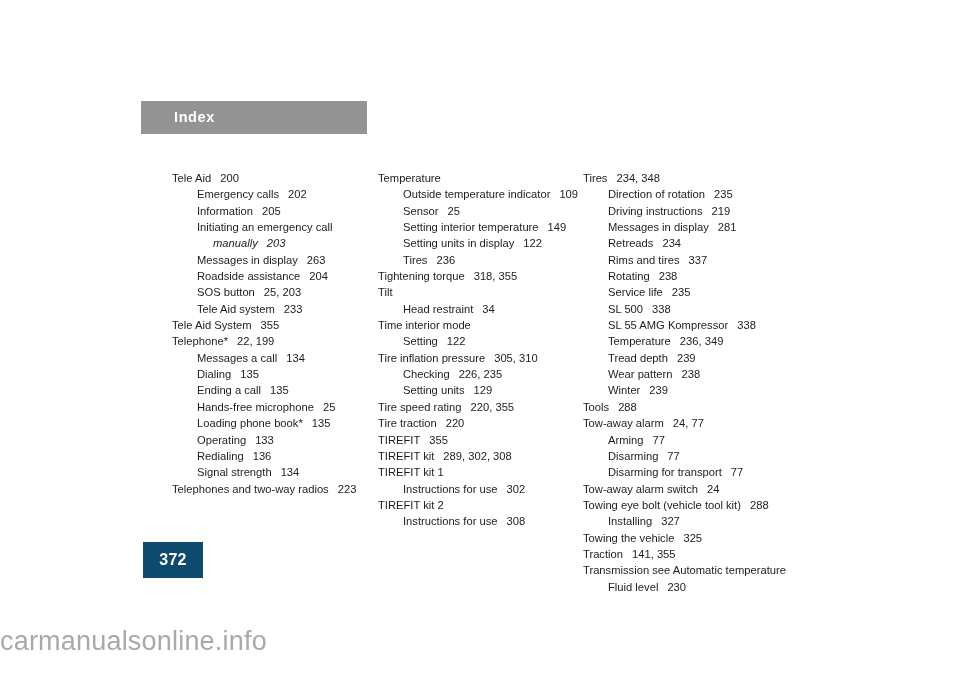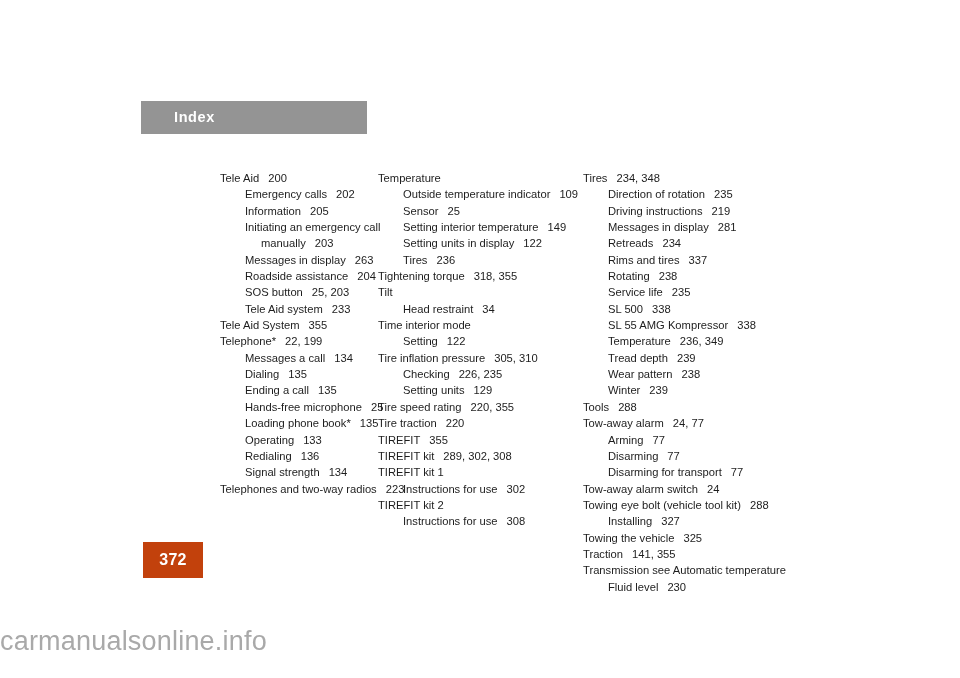--- a/index.html
+++ b/index.html
@@ -49,47 +49,47 @@
   .columns {
     position: absolute;
     left: 0;
     top: 170px;
     width: 960px;
   }
   .col {
     position: absolute;
     top: 0;
   }
-  .col-1 { left: 172px; width: 205px; margin-left: 48px; }
+  .col-1 { left: 172px; width: 205px; }
   .col-2 { left: 378px; width: 200px; }
   .col-3 { left: 583px; width: 240px; }
 
   .entry {
     font-size: 11.2px;
     line-height: 16.35px;
     white-space: nowrap;
     color: #1d1d1d;
   }
   .lvl-0 { padding-left: 0px; }
   .lvl-1 { padding-left: 25px; }
-  .lvl-2 { padding-left: 41px; }
+  .lvl-2 { padding-left: 41px; font-style: italic; }
 
   .term { }
   .pages {
     margin-left: 9px;
   }
 
   
   .page-num-block {
     position: absolute;
     left: 143px;
     top: 542px;
     width: 60px;
     height: 36px;
-    background: #c2410c;
+    background: #0c4a6e;
     display: flex;
     align-items: center;
     justify-content: center;
   }
   .page-num {
     color: #ffffff;
     font-size: 16px;
     font-weight: bold;
     line-height: 1;
     letter-spacing: 0.3px;

